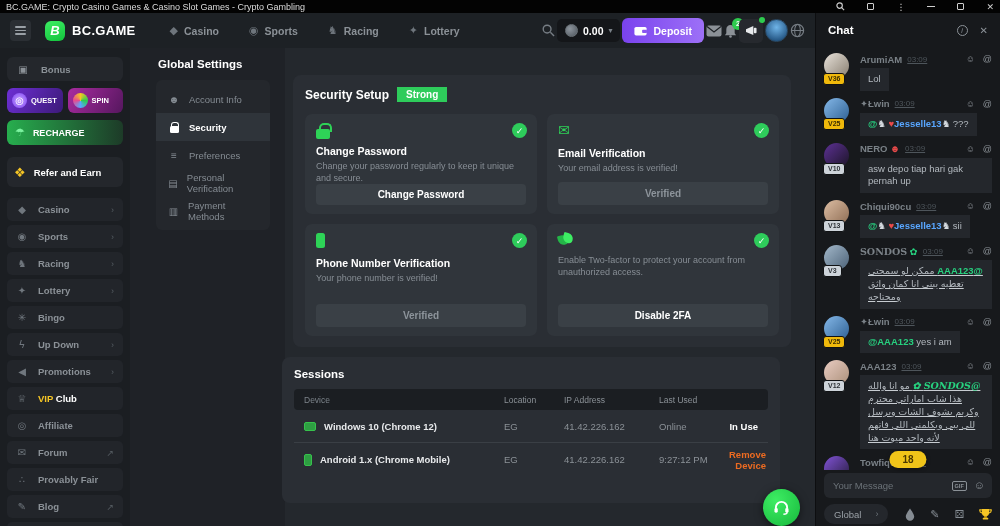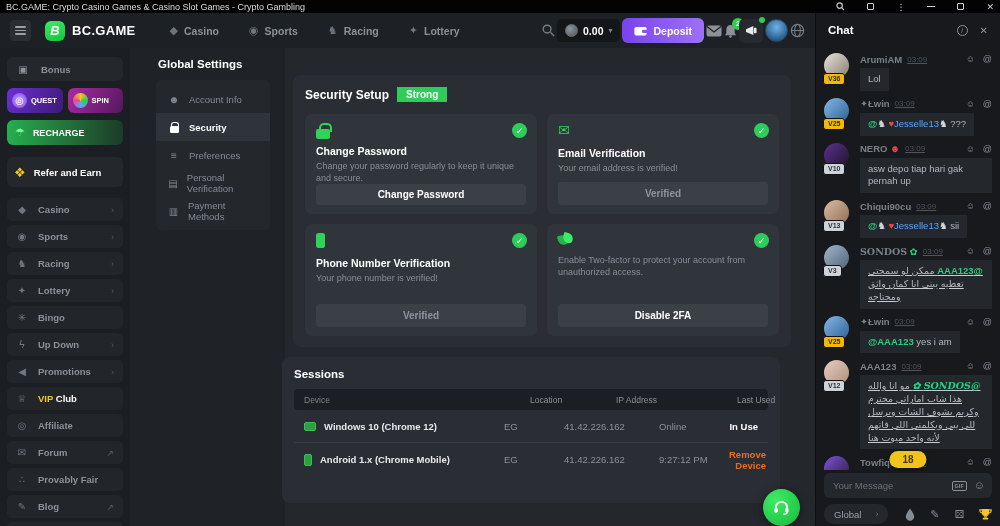--- a/index.html
+++ b/index.html
@@ -90,21 +90,21 @@
   .card-btn.muted{color:#8d949b;}
   .ci-mail{color:#2ed357;font-size:14px;line-height:14px;}
   .ci-phone{width:9px;height:15px;background:#2ed357;border-radius:2.5px;}
   .ci-2fa{position:relative;width:16px;height:14px;}
   .ci-2fa:before,.ci-2fa:after{content:"";position:absolute;width:10px;height:10px;background:#24b548;border-radius:1px 60% 40% 60%;transform:rotate(-15deg);top:2px;left:0;}
   .ci-2fa:after{left:5px;top:0;background:#3ded63;transform:rotate(15deg);}
 
   
   .sess-panel{position:absolute;left:152px;top:309px;width:498px;height:146px;background:#2a2e34;border-radius:8px;padding:11px 12px;}
   .sess-title{color:#fff;font-size:11.5px;font-weight:bold;margin-bottom:9px;}
-  .sess-header{display:flex;align-items:center;background:#1b1e22;border-radius:4px;height:21px;padding:0 10px;color:#7c838a;font-size:8.5px;gap:26px;}
+  .sess-header{display:flex;align-items:center;background:#1b1e22;border-radius:4px;height:21px;padding:0 10px;color:#7c838a;font-size:8.5px;}
   .sess-row{display:flex;align-items:center;height:33px;padding:0 10px;font-size:9.5px;border-bottom:1px solid #3a3f45;}
   .sess-row:last-child{border-bottom:none;}
   .col-dev{flex:0 0 200px;display:flex;align-items:center;gap:8px;color:#e8eaec;font-weight:bold;}
   .col-loc{flex:0 0 60px;color:#8b9197;}
   .col-ip{flex:0 0 95px;color:#8b9197;}
   .col-last{flex:0 0 70px;color:#8b9197;}
   .col-act{flex:1;text-align:right;font-weight:bold;}
   .col-act.in-use{color:#fff;}
   .col-act.remove{color:#ed6b21;}
   .sess-header .col-dev{color:#7c838a;font-weight:normal;}
@@ -132,21 +132,21 @@
   .msg-body{flex:1;min-width:0;}
   .msg-head{display:flex;align-items:center;gap:5px;height:12px;}
   .msg-name{font-size:9.5px;font-weight:bold;color:#7a8187;white-space:nowrap;overflow:hidden;}
   .msg-time{font-size:8px;color:#4e555b;text-decoration:underline;}
   .msg-hover{margin-left:auto;display:flex;gap:8px;color:#8b9197;font-size:9px;}
   .bubble{display:inline-block;background:#24272c;border-radius:0;padding:5px 8px;font-size:9.5px;line-height:1.35;margin-top:3px;max-width:100%;}
   .bubble[dir="rtl"]{text-align:left;text-decoration:underline;}
   .c-plain{color:#b3b9bf;}
   .c-green{color:#27d17f;font-weight:bold;}
   .c-green-fancy{color:#27d17f;font-weight:bold;font-style:italic;font-family:"DejaVu Serif",serif;}
-  .c-blue{color:#58a6ff;font-weight:normal;}
+  .c-blue{color:#58a6ff;font-weight:bold;}
   .c-red{color:#e84a4a;}
   .c-white{color:#d6dbe0;}
   .c-name{color:#7a8187;}
   .c-name-fancy{color:#7a8187;font-family:"DejaVu Serif",serif;}
   .unread-chip{position:absolute;bottom:58px;left:50%;transform:translateX(-50%);background:#f0c419;color:#4a3800;font-weight:bold;font-size:10px;padding:3px 13px;border-radius:11px;z-index:6;box-shadow:0 1px 4px rgba(0,0,0,.4);cursor:pointer;}
   .chat-foot{position:absolute;left:0;right:0;bottom:0;height:56px;background:#17191c;padding:3px 8px 6px;}
   .input-wrap{position:relative;}
   .chat-input{width:100%;height:25px;background:#24272c;border:none;border-radius:6px;color:#c7ccd1;font-size:9.5px;padding:0 44px 0 9px;outline:none;}
   .chat-input::placeholder{color:#6b7278;}
   .input-icons{position:absolute;right:7px;top:0;height:25px;display:flex;align-items:center;gap:7px;color:#8b9197;}

